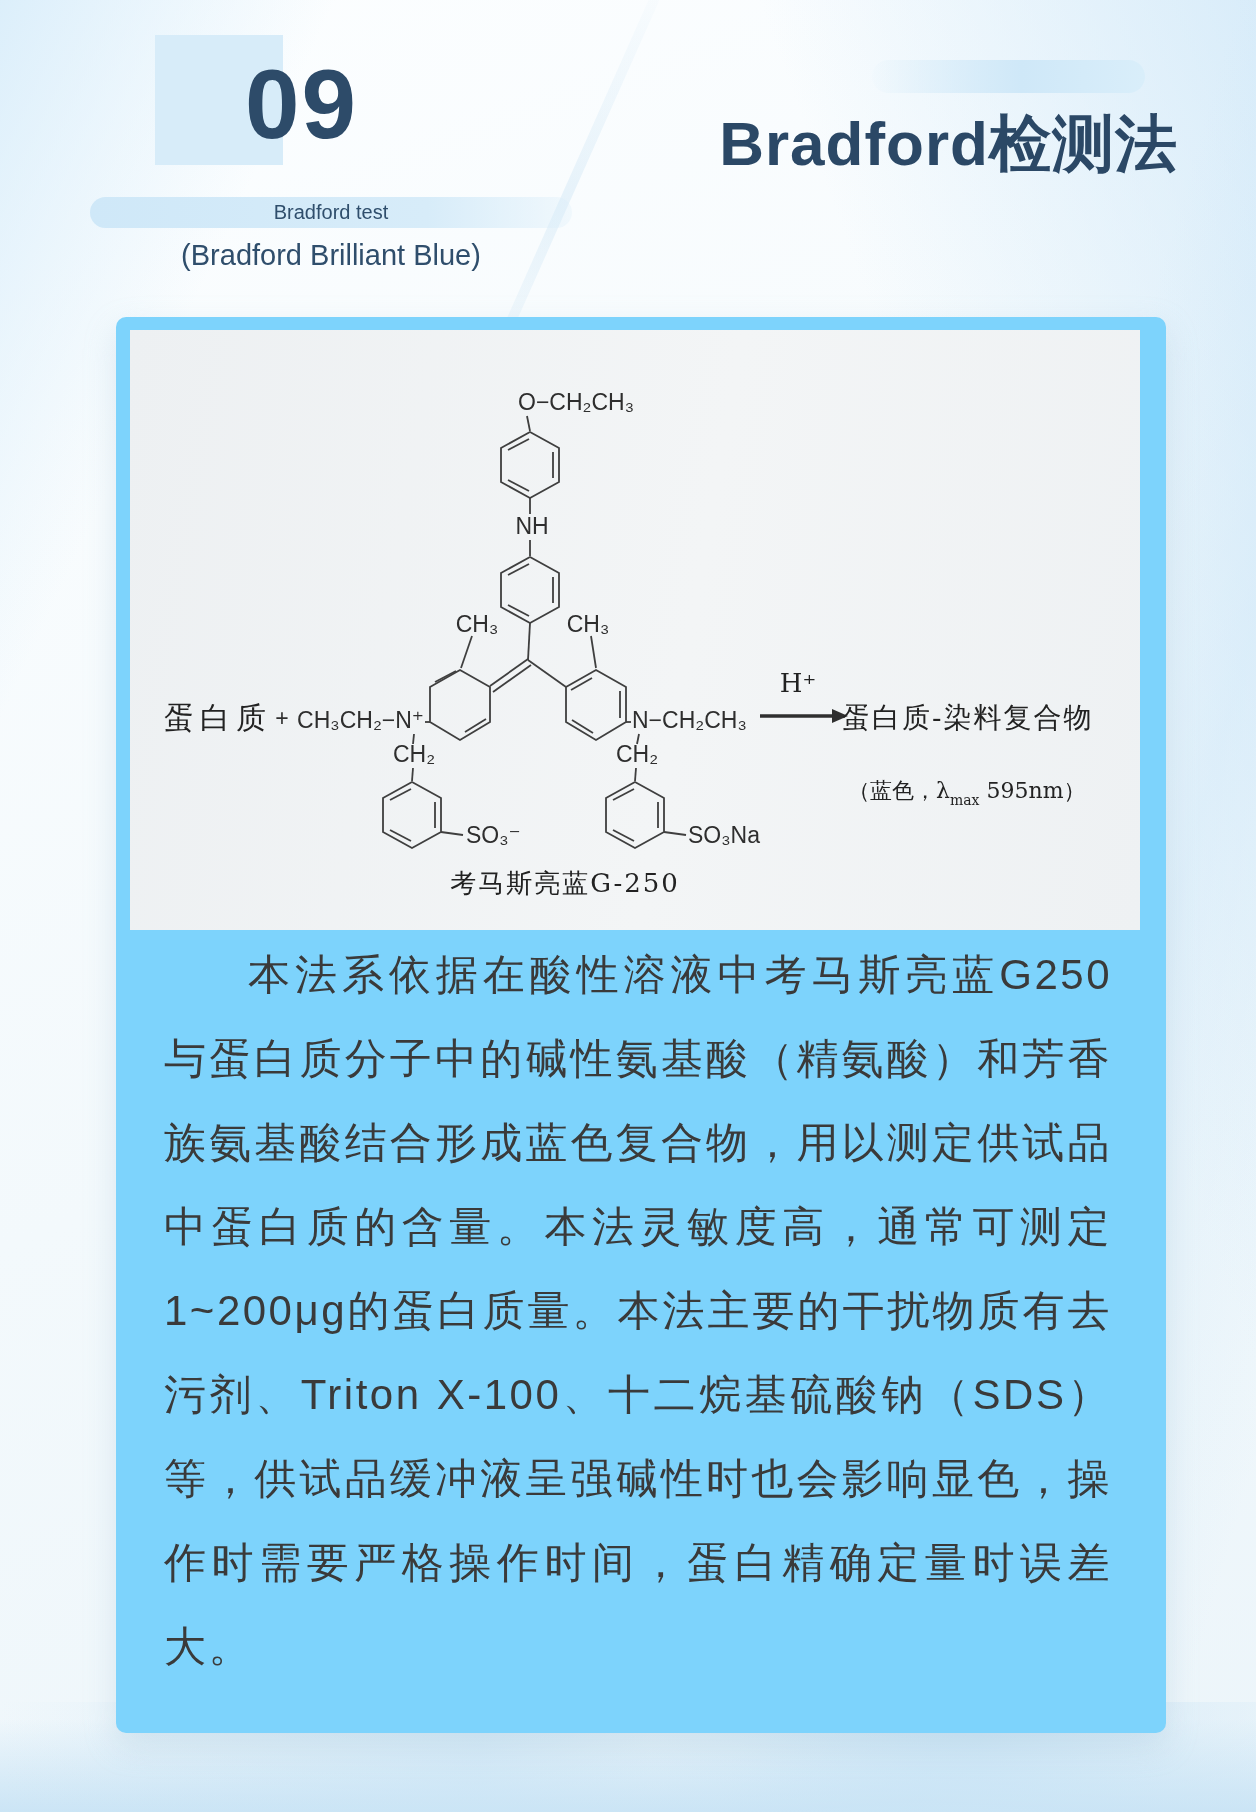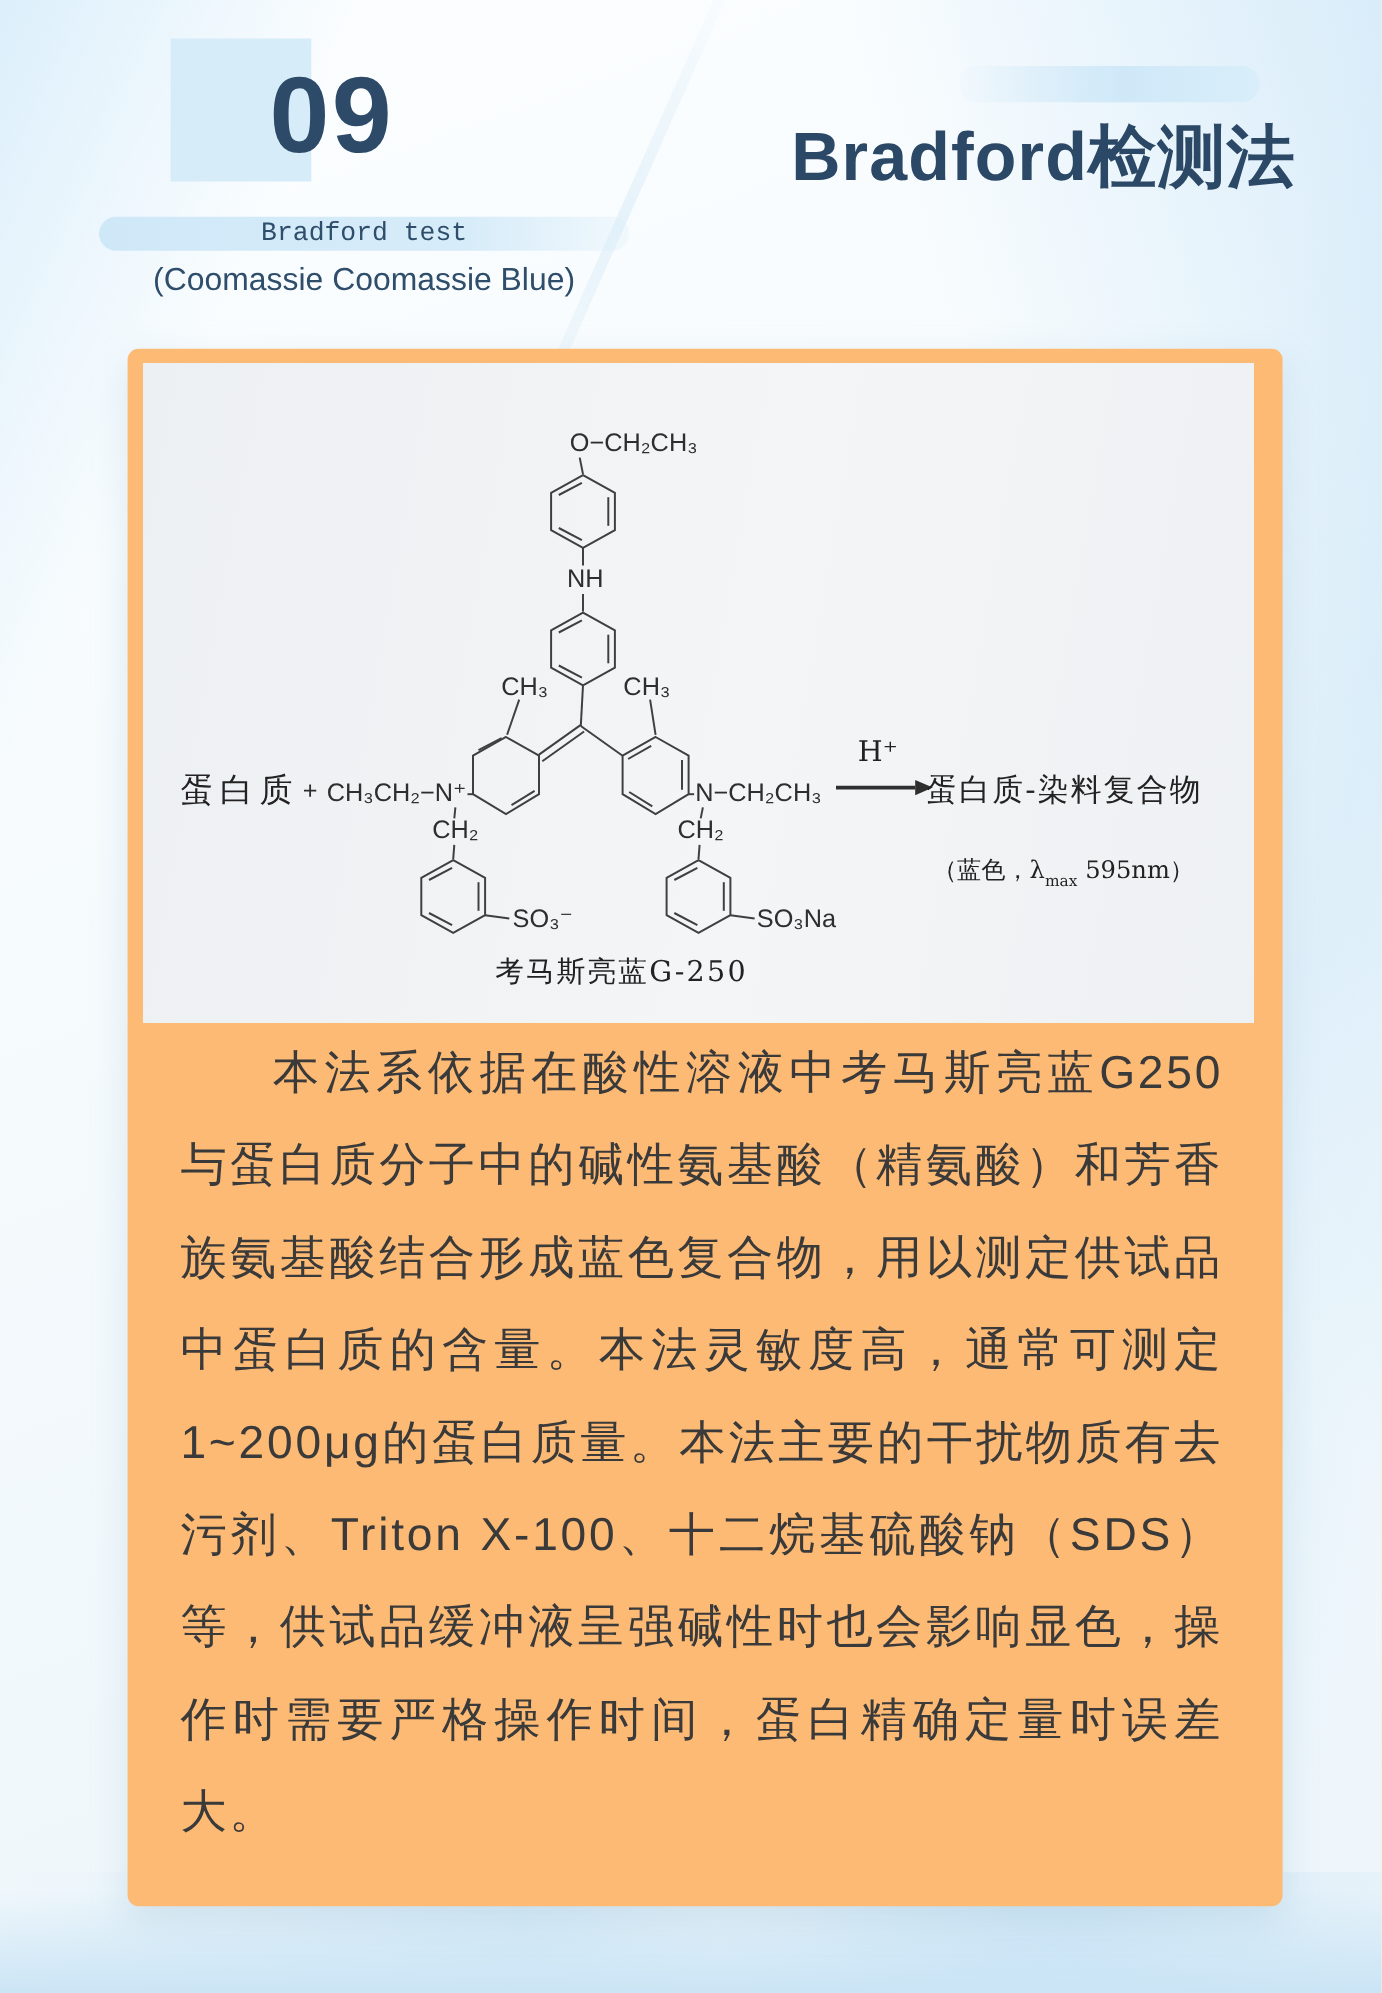--- a/index.html
+++ b/index.html
@@ -34,40 +34,40 @@
   .num-square { position:absolute; left:155px; top:35px; width:128px; height:130px; background:#d7ecf9; }
   .section-num {
     position:absolute; left:245px; top:55px; line-height:98px;
     font-size:98px; font-weight:700; color:#2d4b69; letter-spacing:2px;
   }
   .pill-left {
     position:absolute; left:90px; top:197px; width:482px; height:31px; border-radius:16px;
     background:linear-gradient(90deg,#cfe8f8 0%, #d7ecf9 70%, rgba(215,236,249,0.25) 100%);
     display:flex; align-items:center; justify-content:center;
   }
-  .pill-left span { font-size:24px; color:#2f4e6c;font-family:Liberation Mono, monospace; }
+  .pill-left span { font-size:20px; color:#2f4e6c; }
   .subtitle-paren {
     position:absolute; left:90px; top:239px; width:482px; text-align:center;
     font-size:29px; color:#2f4e6c;
   }
   .pill-right {
     position:absolute; left:872px; top:60px; width:273px; height:33px; border-radius:17px;
     background:linear-gradient(90deg, rgba(210,234,248,0.05) 0%, #cfe8f8 55%, #d9eefa 100%);
   }
   .page-title {
     position:absolute; right:78px; top:98px; text-align:right;
     color:#2b4866; font-weight:700; font-size:62px; line-height:92px; letter-spacing:1px;
     white-space:nowrap;
   }
   .page-title span { display:block; }
 
   
   .card {
     position:absolute; left:116px; top:317px; width:1050px; height:1416px;
-    background:#fdba74; border-radius:10px;
+    background:#7dd3fc; border-radius:10px;
     box-shadow:0 12px 32px rgba(150,185,210,0.28);
   }
   .diagram {
     position:absolute; left:14px; top:13px; width:1010px; height:600px;
     background:linear-gradient(100deg,#edf0f2 0%, #f3f5f6 55%, #eef1f3 100%);
   }
   .diagram svg { width:100%; height:100%; display:block; }
   .chem-line { stroke:#3f3f3f; stroke-width:1.8; fill:none; }
   .chem-bold { stroke:#2f2f2f; stroke-width:3.5; fill:none; }
   .chem-text { font-family:"Liberation Sans","DejaVu Sans",sans-serif; font-size:23px; fill:#2e2e2e; }
@@ -85,21 +85,21 @@
 <div class="deco deco-right-band"></div>
 <div class="deco deco-streak"></div>
 <div class="deco deco-bottom"></div>
 
 <header>
   <div class="num-square"></div>
   <div class="section-num">09</div>
   <div class="pill-left">
     <span>Bradford test</span>
   </div>
-  <div class="subtitle-paren">(Coomassie Coomassie Blue)</div>
+  <div class="subtitle-paren">(Bradford Brilliant Blue)</div>
   <div class="pill-right"></div>
   <h1 class="page-title">
     <span>Bradford检测法</span>
   </h1>
 </header>
 
 <main class="card">
   <figure class="diagram">
     <svg viewBox="0 0 1010 600">
 

